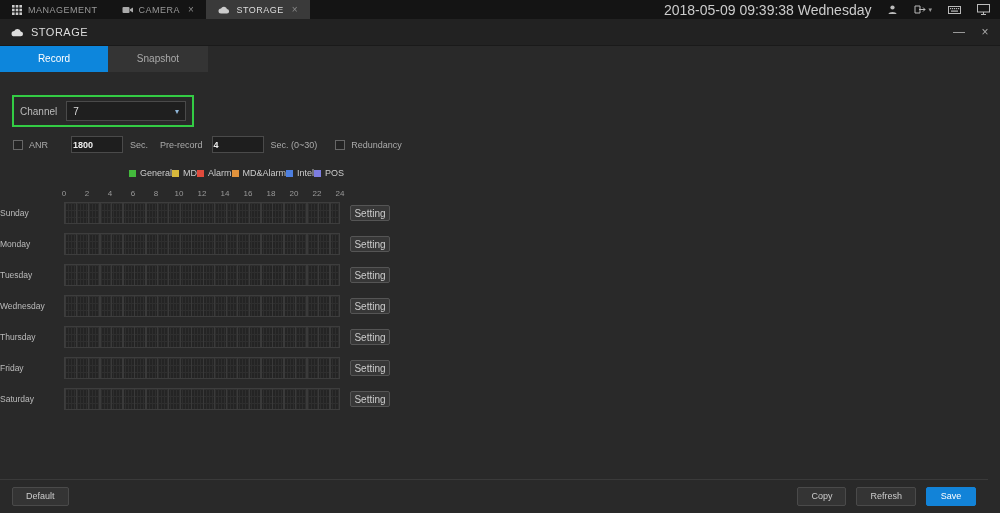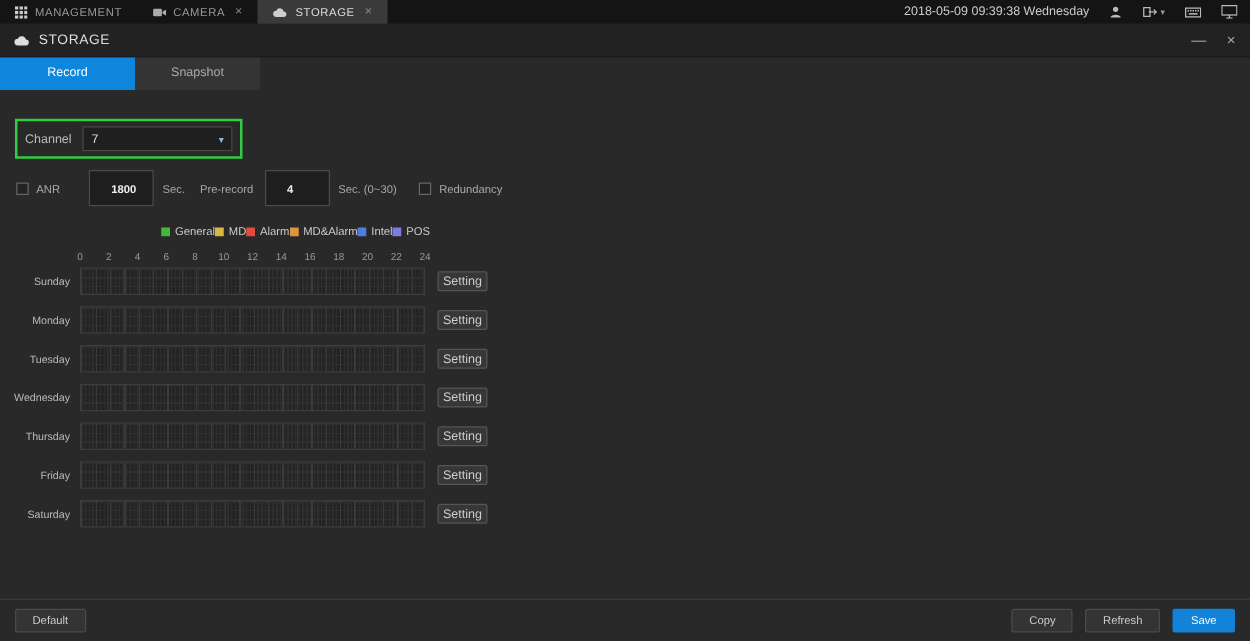--- a/index.html
+++ b/index.html
@@ -5,21 +5,21 @@
   * { margin:0; padding:0; box-sizing:border-box; }
   html,body { width:1000px; height:513px; overflow:hidden; }
   body { background:#292929; font-family:"Liberation Sans", sans-serif; color:#ccc; }
 
   
   .topbar { height:19px; background:#141414; display:flex; align-items:stretch; font-size:9px; }
   .tb-tab { display:flex; align-items:center; gap:6px; padding:0 12px; color:#999; letter-spacing:.5px; cursor:default; }
   .tb-tab.active { background:#3a3a3a; color:#ddd; }
   .tb-close { color:#888; font-size:10px; margin-left:2px; line-height:1; }
   .tb-right { margin-left:auto; display:flex; align-items:center; gap:16px; padding-right:10px; }
-  .tb-datetime { font-size:10px; color:#ccc; }
+  .tb-datetime { font-size:14px; color:#ccc; }
   .tb-icon { display:flex; align-items:center; gap:2px; }
   .caret-sm { font-size:7px; color:#999; }
 
   
   .titlebar { height:27px; background:#222; display:flex; align-items:center; gap:7px; padding:0 11px; font-size:11px; color:#ddd; letter-spacing:.5px; border-bottom:1px solid #1a1a1a; }
   .win-controls { margin-left:auto; display:flex; align-items:center; gap:16px; color:#aaa; font-size:12px; }
   .win-btn { cursor:default; line-height:1; }
 
   
   .layout { display:flex; height:466px; }
@@ -39,42 +39,42 @@
 
   
   .channel-box { margin:23px 0 0 12px; width:182px; border:2px solid #33cc44; display:flex; align-items:center; gap:9px; padding:4px 6px; }
   .channel-label { font-size:10px; color:#bbb; }
   .select { flex:1; height:20px; background:#1f1f1f; border:1px solid #4a4a4a; display:flex; align-items:center; justify-content:space-between; padding:0 6px; font-size:10px; color:#ddd; }
   .select .caret { font-size:8px; color:#8fb6d8; }
 
   
   .options-row { display:flex; align-items:center; margin:9px 0 0 13px; font-size:9px; color:#aaa; }
   .checkbox { width:10px; height:10px; border:1px solid #666; background:#232323; flex-shrink:0; }
-  .num-input { width:52px; height:29px; background:#1e1e1e; border:1px solid #4a4a4a; color:#eee; font-weight:bold; font-size:9px; display:flex; align-items:center; padding:0 17px; }
+  .num-input { width:52px; height:17px; background:#1e1e1e; border:1px solid #4a4a4a; color:#eee; font-weight:bold; font-size:9px; display:flex; align-items:center; padding:0 1px; }
   .opt-label { white-space:nowrap; }
 
   
   .legend-row { display:flex; align-items:center; margin:15px 0 0 129px; font-size:9px; color:#ccc; }
   .legend-item { display:flex; align-items:center; gap:4px; }
   .swatch { width:7px; height:7px; }
 
   
   .axis { position:relative; margin:11px 0 3px 64px; width:276px; height:10px; font-size:8px; color:#999; }
   .axis span { position:absolute; top:0; transform:translateX(-50%); }
   .day-row { display:flex; align-items:center; margin-bottom:9px; }
-  .day-label { width:64px; text-align:right; padding-right:8px; font-size:8.5px; color:#bbb; }
+  .day-label { width:64px; text-align:left; padding-right:8px; font-size:8.5px; color:#bbb; }
   .day-grid { width:276px; height:22px; border:1px solid #3d3d3d; background-color:#242424;
     background-image:
       repeating-linear-gradient(to right, #3a3a3a 0 1px, transparent 1px 11.5px),
       repeating-linear-gradient(to right, #2e2e2e 0 1px, transparent 1px 3px),
       repeating-linear-gradient(to bottom, #2f2f2f 0 1px, transparent 1px 7px); }
   .setting-btn { margin-left:10px; width:40px; height:16px; background:#373737; border:1px solid #555; border-radius:2px; color:#ccc; font-size:10px; display:flex; align-items:center; justify-content:center; }
 
   
-  .footer { position:absolute; left:0; right:0; bottom:0; height:33px; border-top:1px solid #3a3a3a; display:flex; align-items:center; padding:0 12px;text-align:center; }
+  .footer { position:absolute; left:0; right:12px; bottom:0; height:33px; border-top:1px solid #3a3a3a; display:flex; align-items:center; padding:0 12px;text-align:center; }
   .btn { height:19px; padding:0 13px; background:#343434; border:1px solid #4a4a4a; border-radius:2px; color:#ccc; font-size:9px; display:flex; align-items:center; justify-content:center; }
   .footer-right { margin-left:auto; display:flex; gap:10px; }
   .btn.save { background:#1283d8; border-color:#1283d8; color:#fff; min-width:50px; }
 
   svg { display:block; }
 </style>
 </head>
 <body>
 
 <div class="topbar">

